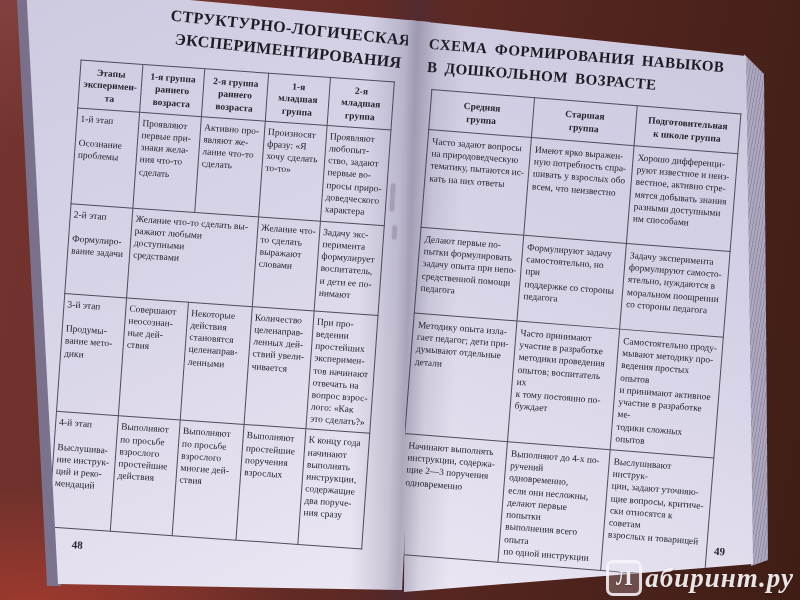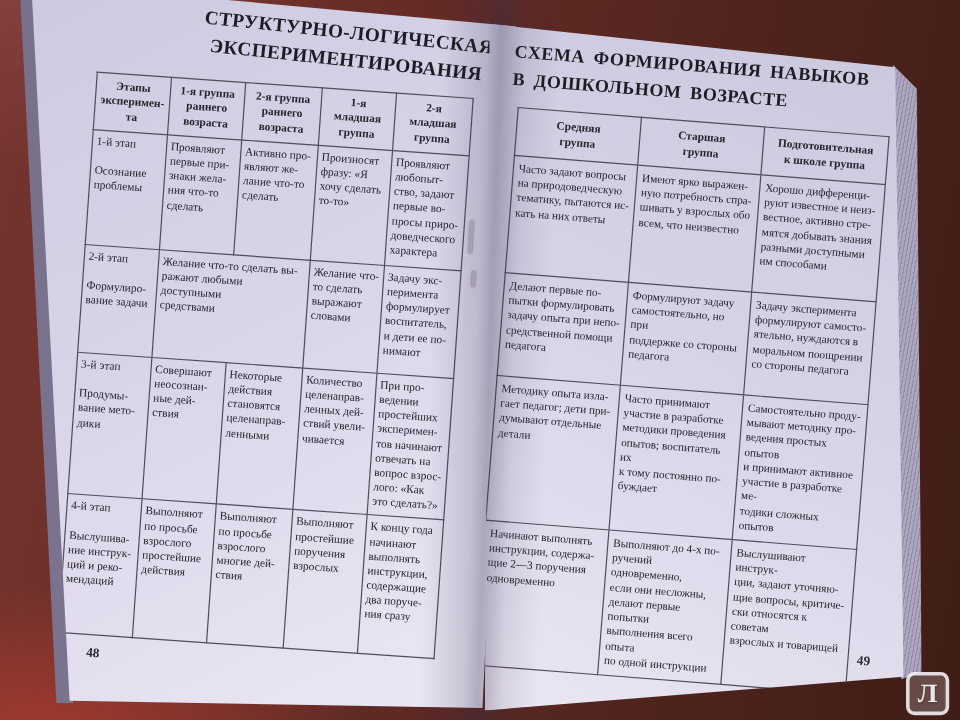--- a/index.html
+++ b/index.html
@@ -319,13 +319,14 @@
     <div class="pagenum pn-r">49</div>
   </div>
 </div>
 
 <div class="shape gutter-shadow"></div>
 <div class="staple s1"></div>
 <div class="staple s2"></div>
 
 <div class="watermark">
   <div class="wm-box">Л</div>
+  <div class="wm-text">абиринт.ру</div>
 </div>
 
 </body></html>

